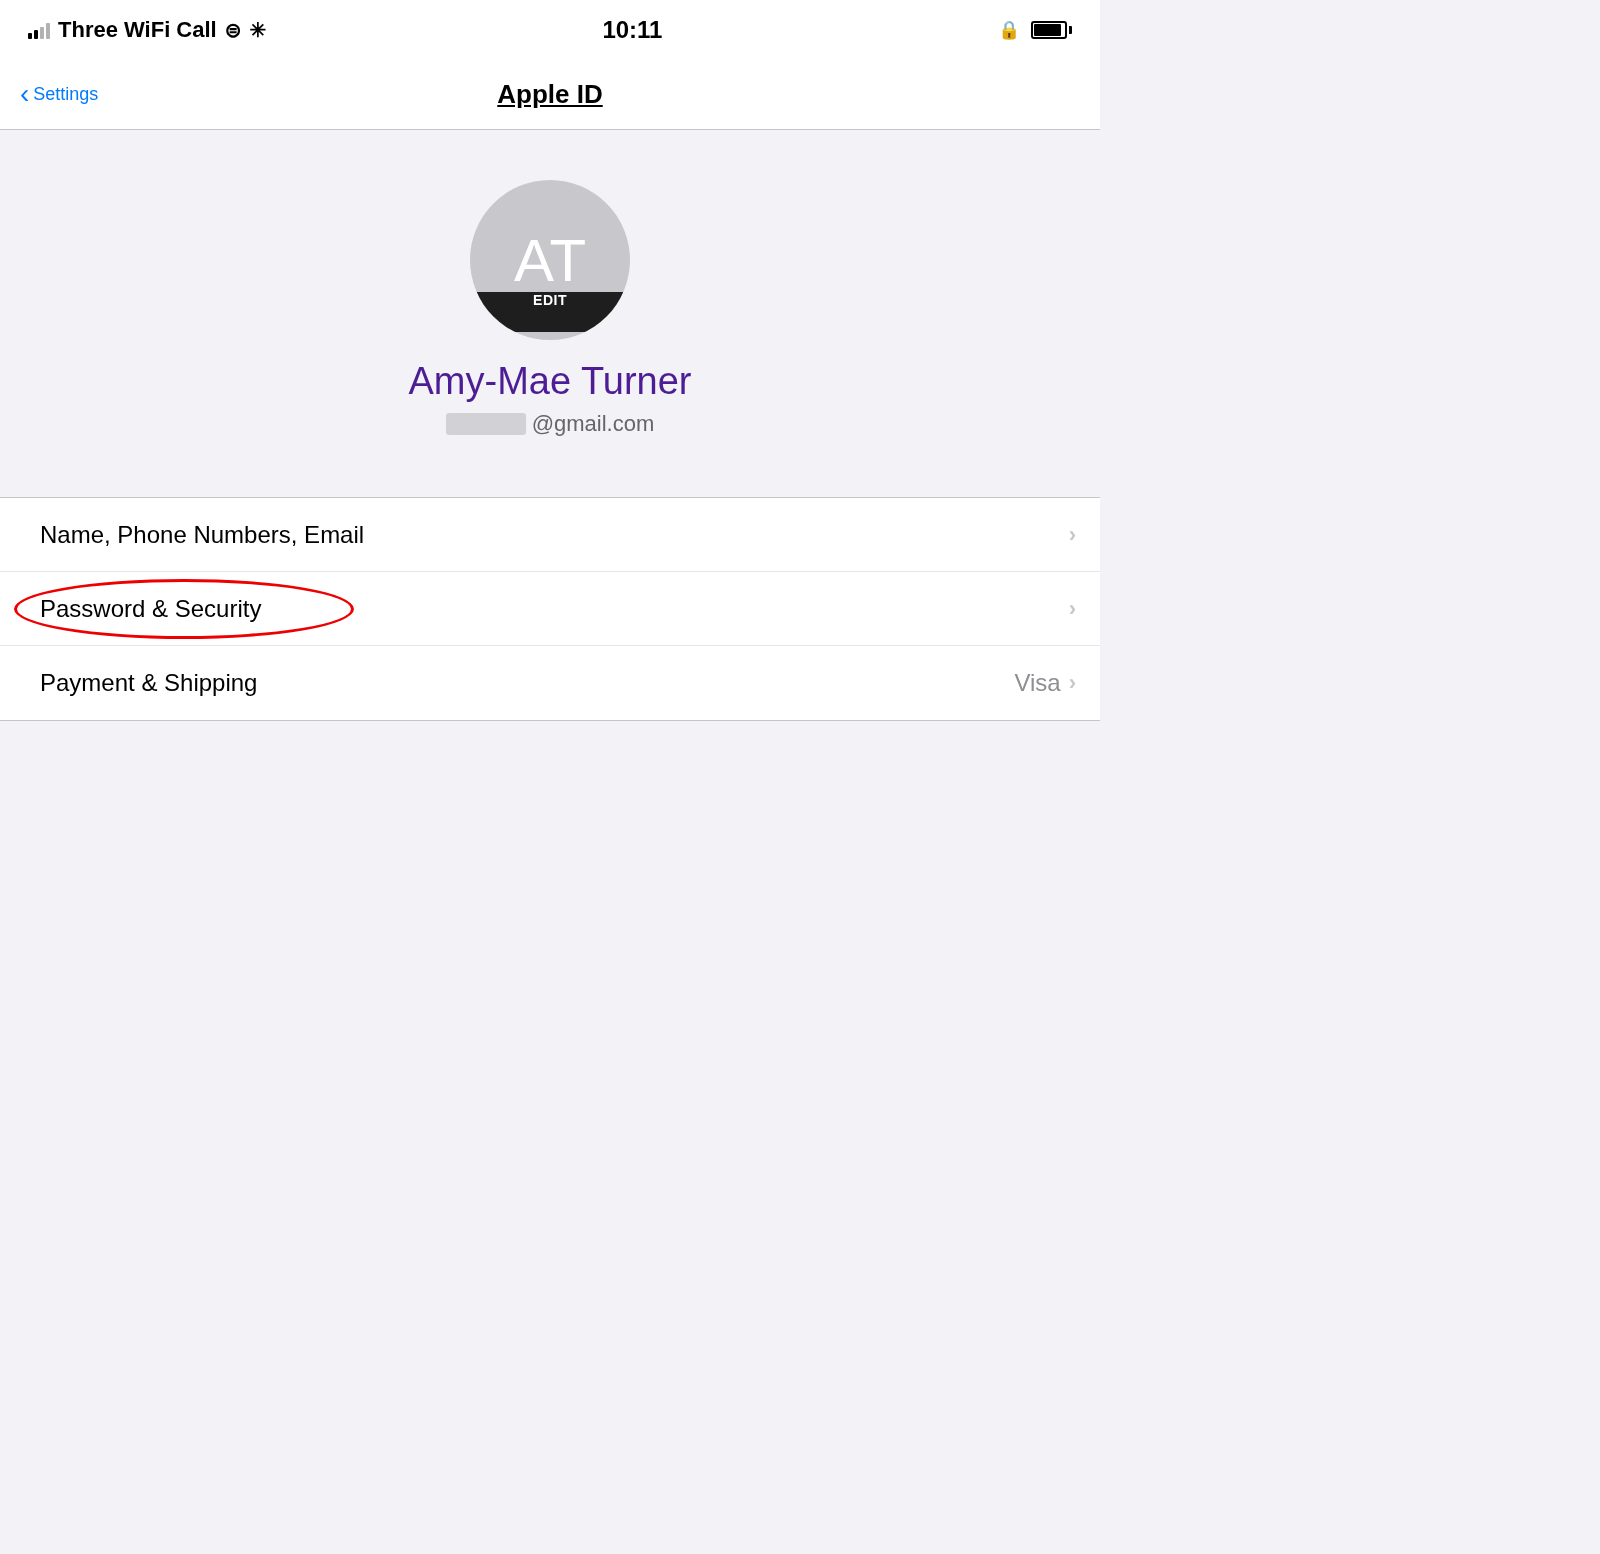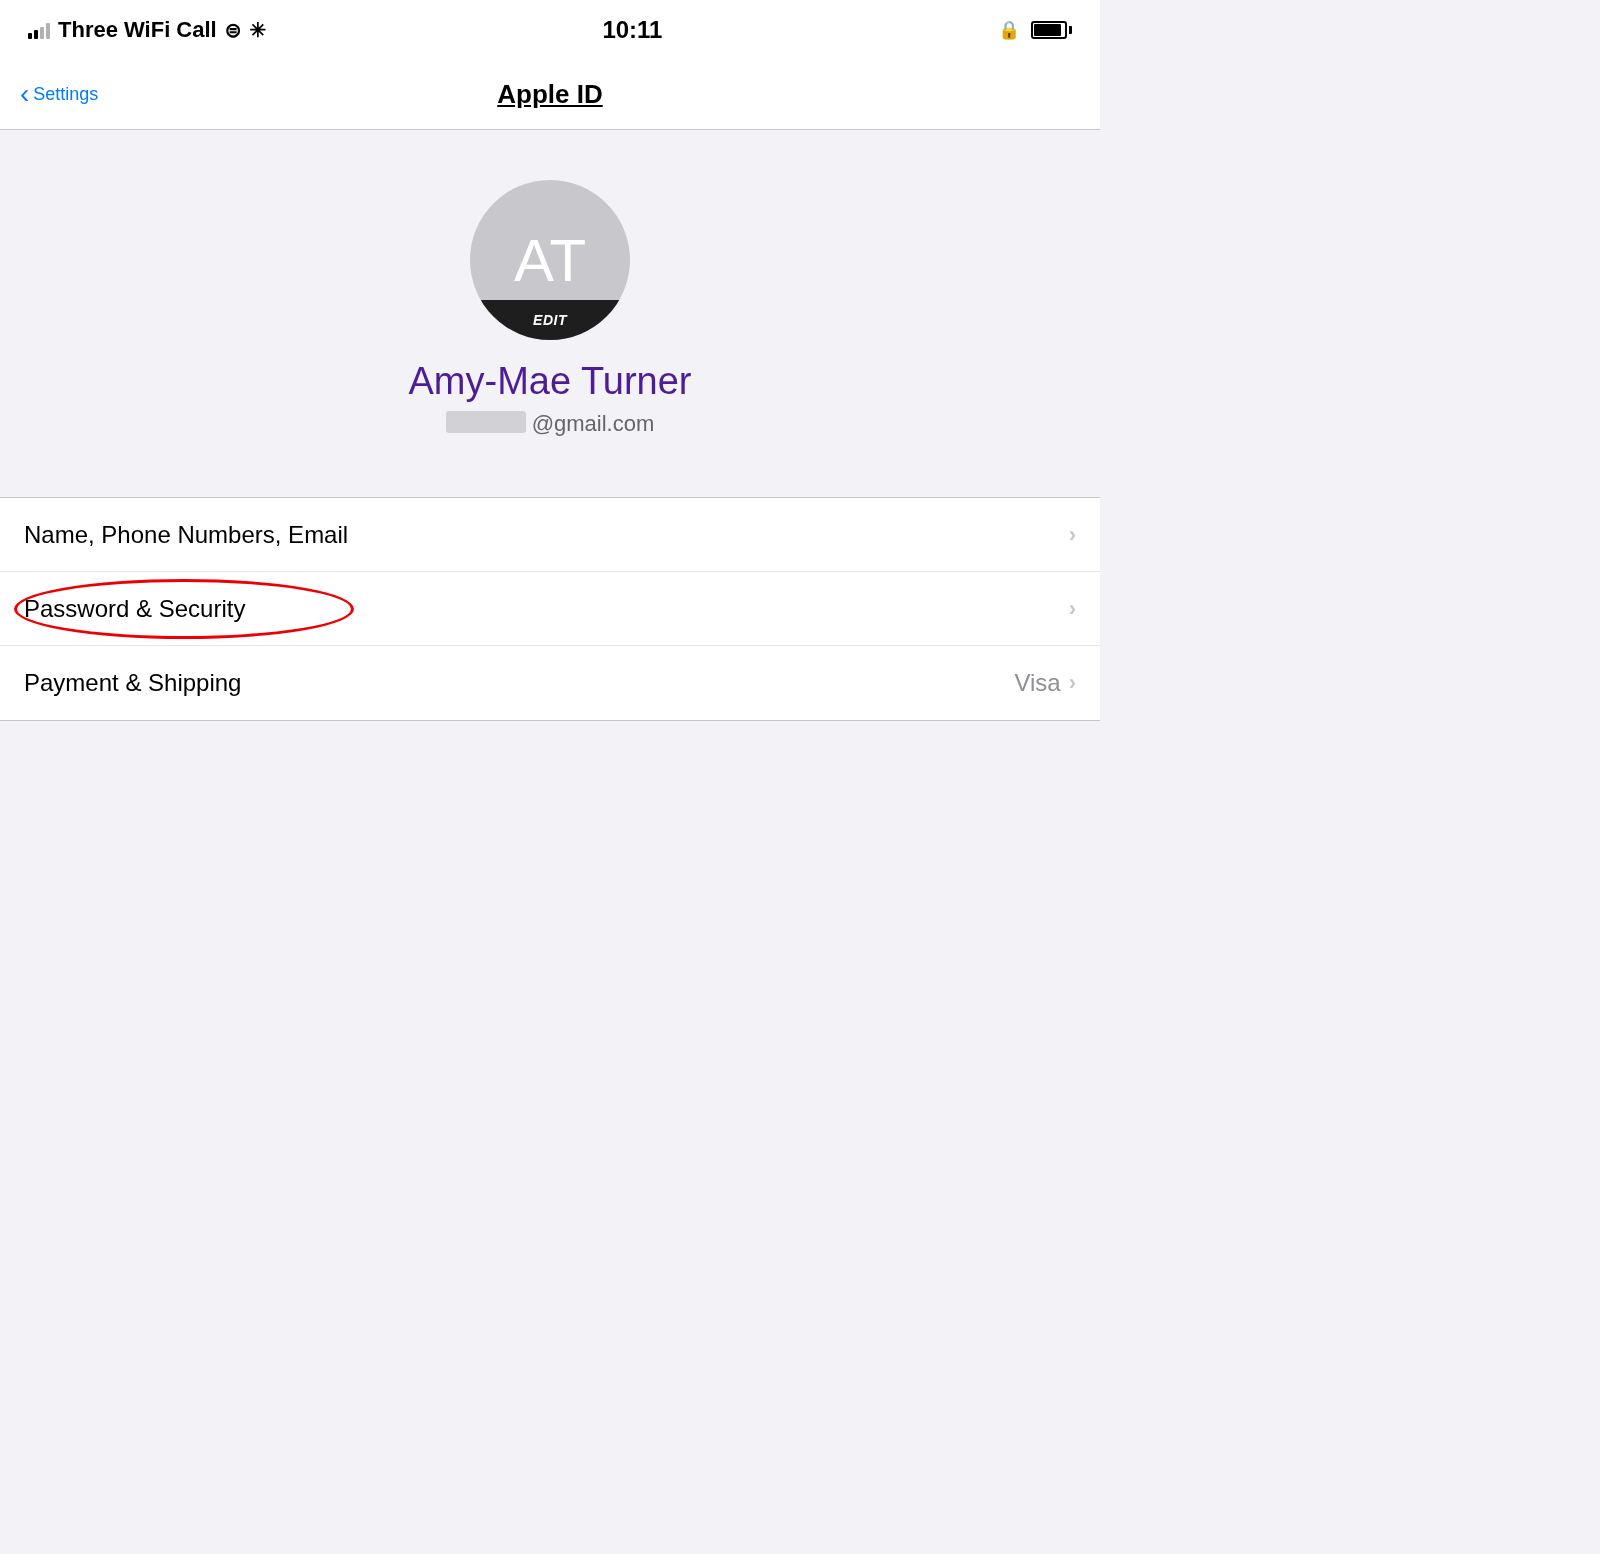--- a/index.html
+++ b/index.html
@@ -157,48 +157,46 @@
     .avatar-initials {
       font-size: 60px;
       font-weight: 300;
       color: #fff;
       position: relative;
       z-index: 1;
     }
 
     .avatar-edit-overlay {
       position: absolute;
-      bottom: 0;
+      bottom: 8px;
       left: 0;
       right: 0;
       height: 40px;
       background: rgba(0, 0, 0, 0.85);
       display: flex;
-      align-items: center;
       justify-content: center;
-      font-style: italic;
     }
 
     .avatar-edit-label {
       color: #fff;
       font-size: 14px;
       font-weight: 600;
       letter-spacing: 0.5px;
     }
 
     .profile-name {
       font-size: 38px;
       font-weight: 400;
       color: #4c1d95;
       margin-bottom: 8px;
     }
 
     .profile-email-container {
       display: flex;
-      align-items: flex-start;
+      align-items: center;
       gap: 6px;
     }
 
     .email-blur {
       width: 80px;
       height: 22px;
       background: #d1d1d6;
       border-radius: 3px;
     }
 
@@ -232,20 +230,21 @@
       position: relative;
     }
 
     .settings-row:last-child {
       border-bottom: none;
     }
 
     .settings-row-label {
       font-size: 24px;
       color: #000;
+      margin-left: 16px;
     }
 
     .settings-row-right {
       display: flex;
       align-items: center;
       gap: 8px;
     }
 
     .settings-row-value {
       font-size: 24px;

